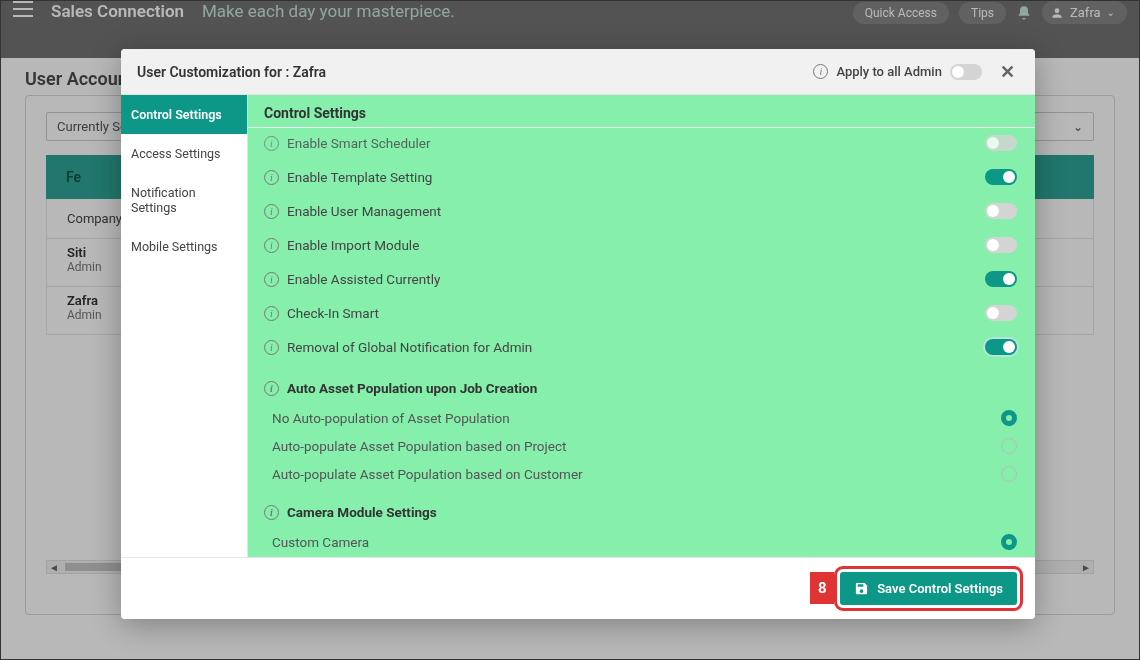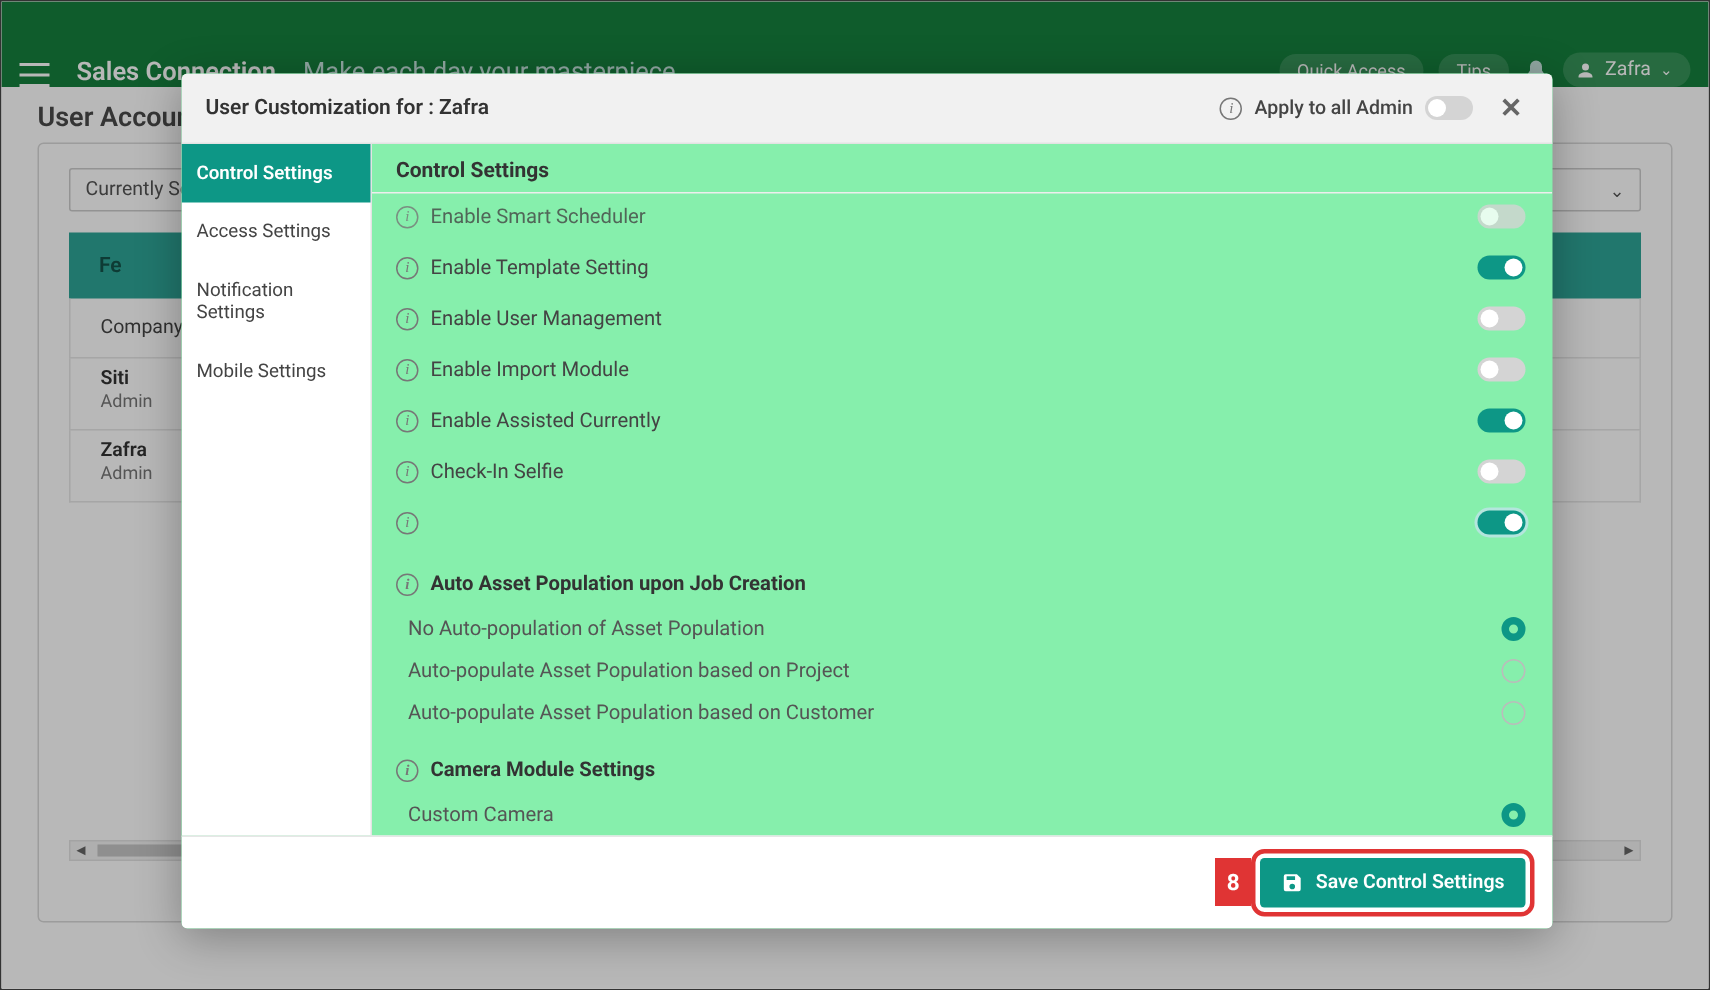--- a/index.html
+++ b/index.html
@@ -1,18 +1,18 @@
 <!DOCTYPE html>
 <html><head>
 <meta charset="utf-8">
 <style>
 * { margin:0; padding:0; box-sizing:border-box; font-family:-apple-system,BlinkMacSystemFont,"Segoe UI",Roboto,Arial,sans-serif; }
 body { width:1140px; height:660px; background:#fff; overflow:hidden; position:relative; border:1px solid #333; }
 
-.topbar { height:57px; background:#15803d; display:flex; align-items:flex-end; padding:0 12px; color:#fff; }
+.topbar { height:57px; background:#737373; display:flex; align-items:flex-start; padding:0 12px; color:#fff; }
 .hamburger { width:20px; height:16px; display:flex; flex-direction:column; justify-content:space-between; cursor:pointer; margin-right:18px; }
 .hamburger span { height:2px; background:#fff; }
 .brand { font-size:17px; font-weight:600; margin-right:18px; }
 .tagline { font-size:17px; color:#c8e6e0; }
 .topbar-right { margin-left:auto; display:flex; align-items:center; gap:10px; }
 .pill { background:rgba(255,255,255,0.15); padding:4px 12px; border-radius:12px; font-size:12px; cursor:pointer; }
 .bell-icon { width:16px; height:16px; fill:#c8e6e0; cursor:pointer; }
 .user-chip { background:rgba(255,255,255,0.15); padding:4px 12px 4px 8px; border-radius:14px; font-size:13px; display:flex; align-items:center; gap:6px; cursor:pointer; }
 .user-chip svg { width:14px; height:14px; fill:#fff; }
 .chev-down { font-size:10px; }
@@ -204,28 +204,29 @@
         <div class="setting-row">
           <span class="info-circ">i</span>
           <span class="lbl">Enable Assisted Currently</span>
           <span class="gap"></span>
           <div class="toggle on">
               <div class="knob"></div>
             </div>
         </div>
         <div class="setting-row">
           <span class="info-circ">i</span>
-          <span class="lbl">Check-In Selfie</span>
-          <span class="gap"></span>
-          <div class="toggle off">
-              <div class="knob"></div>
-            </div>
-        </div>
-        <div class="setting-row">
-          <span class="info-circ">i</span>
+          <span class="lbl">Check-In Smart</span>
+          <span class="gap"></span>
+          <div class="toggle off">
+              <div class="knob"></div>
+            </div>
+        </div>
+        <div class="setting-row">
+          <span class="info-circ">i</span>
+          <span class="lbl">Removal of Global Notification for Admin</span>
           <span class="gap"></span>
           <div class="toggle onblue">
               <div class="knob"></div>
             </div>
         </div>
 
         <div class="group-head">
           <span class="info-circ">i</span>
           <span class="lbl">Auto Asset Population upon Job Creation</span>
         </div>

